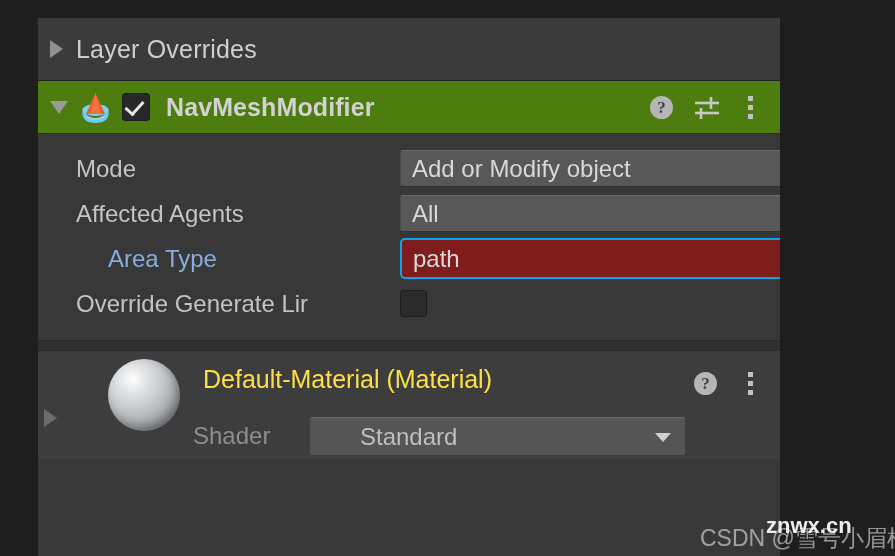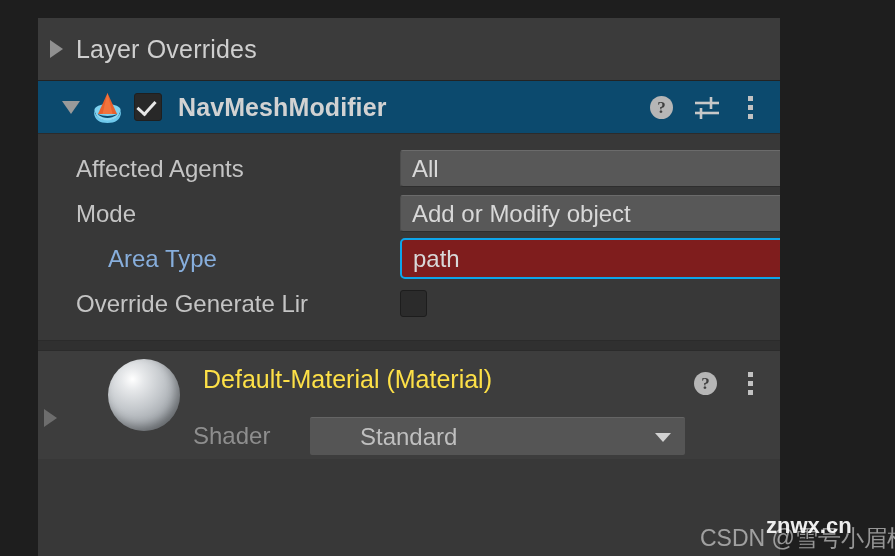--- a/index.html
+++ b/index.html
@@ -64,25 +64,25 @@
   .foldout-title {
     color: #cfcfcf;
     font-size: 25px;
     letter-spacing: 0.2px;
   }
 
   
   .comp-header {
     position: relative;
     height: 53px;
-    background: #0c4a6e;
+    background: #4d7c0f;
     border-bottom: 1px solid #2c2c2c;
     display: flex;
     align-items: center;
-    padding-left: 24px;
+    padding-left: 12px;
     box-sizing: border-box;
   }
   .comp-icon {
     width: 33px;
     height: 33px;
     position: relative;
     flex: 0 0 auto;
     margin-right: 10px;
   }
   .comp-check {
@@ -445,34 +445,34 @@
               <i></i>
               <i></i>
             </div>
         </div>
       </div>
     </div>
 
     <div class="comp-body">
 
       <div class="prop-row">
+        <div class="prop-label">Mode</div>
+        <div class="field-col">
+          <div class="dropdown">
+            <span class="dd-text">Add or Modify object</span>
+            <span class="dd-arrow"></span>
+          </div>
+        </div>
+      </div>
+
+      <div class="prop-row">
         <div class="prop-label">Affected Agents</div>
         <div class="field-col">
           <div class="dropdown">
             <span class="dd-text">All</span>
-            <span class="dd-arrow"></span>
-          </div>
-        </div>
-      </div>
-
-      <div class="prop-row">
-        <div class="prop-label">Mode</div>
-        <div class="field-col">
-          <div class="dropdown">
-            <span class="dd-text">Add or Modify object</span>
             <span class="dd-arrow"></span>
           </div>
         </div>
       </div>
 
 
 
       <div class="prop-row">
         <div class="prop-label indented override">Area Type</div>
         <div class="field-col">

